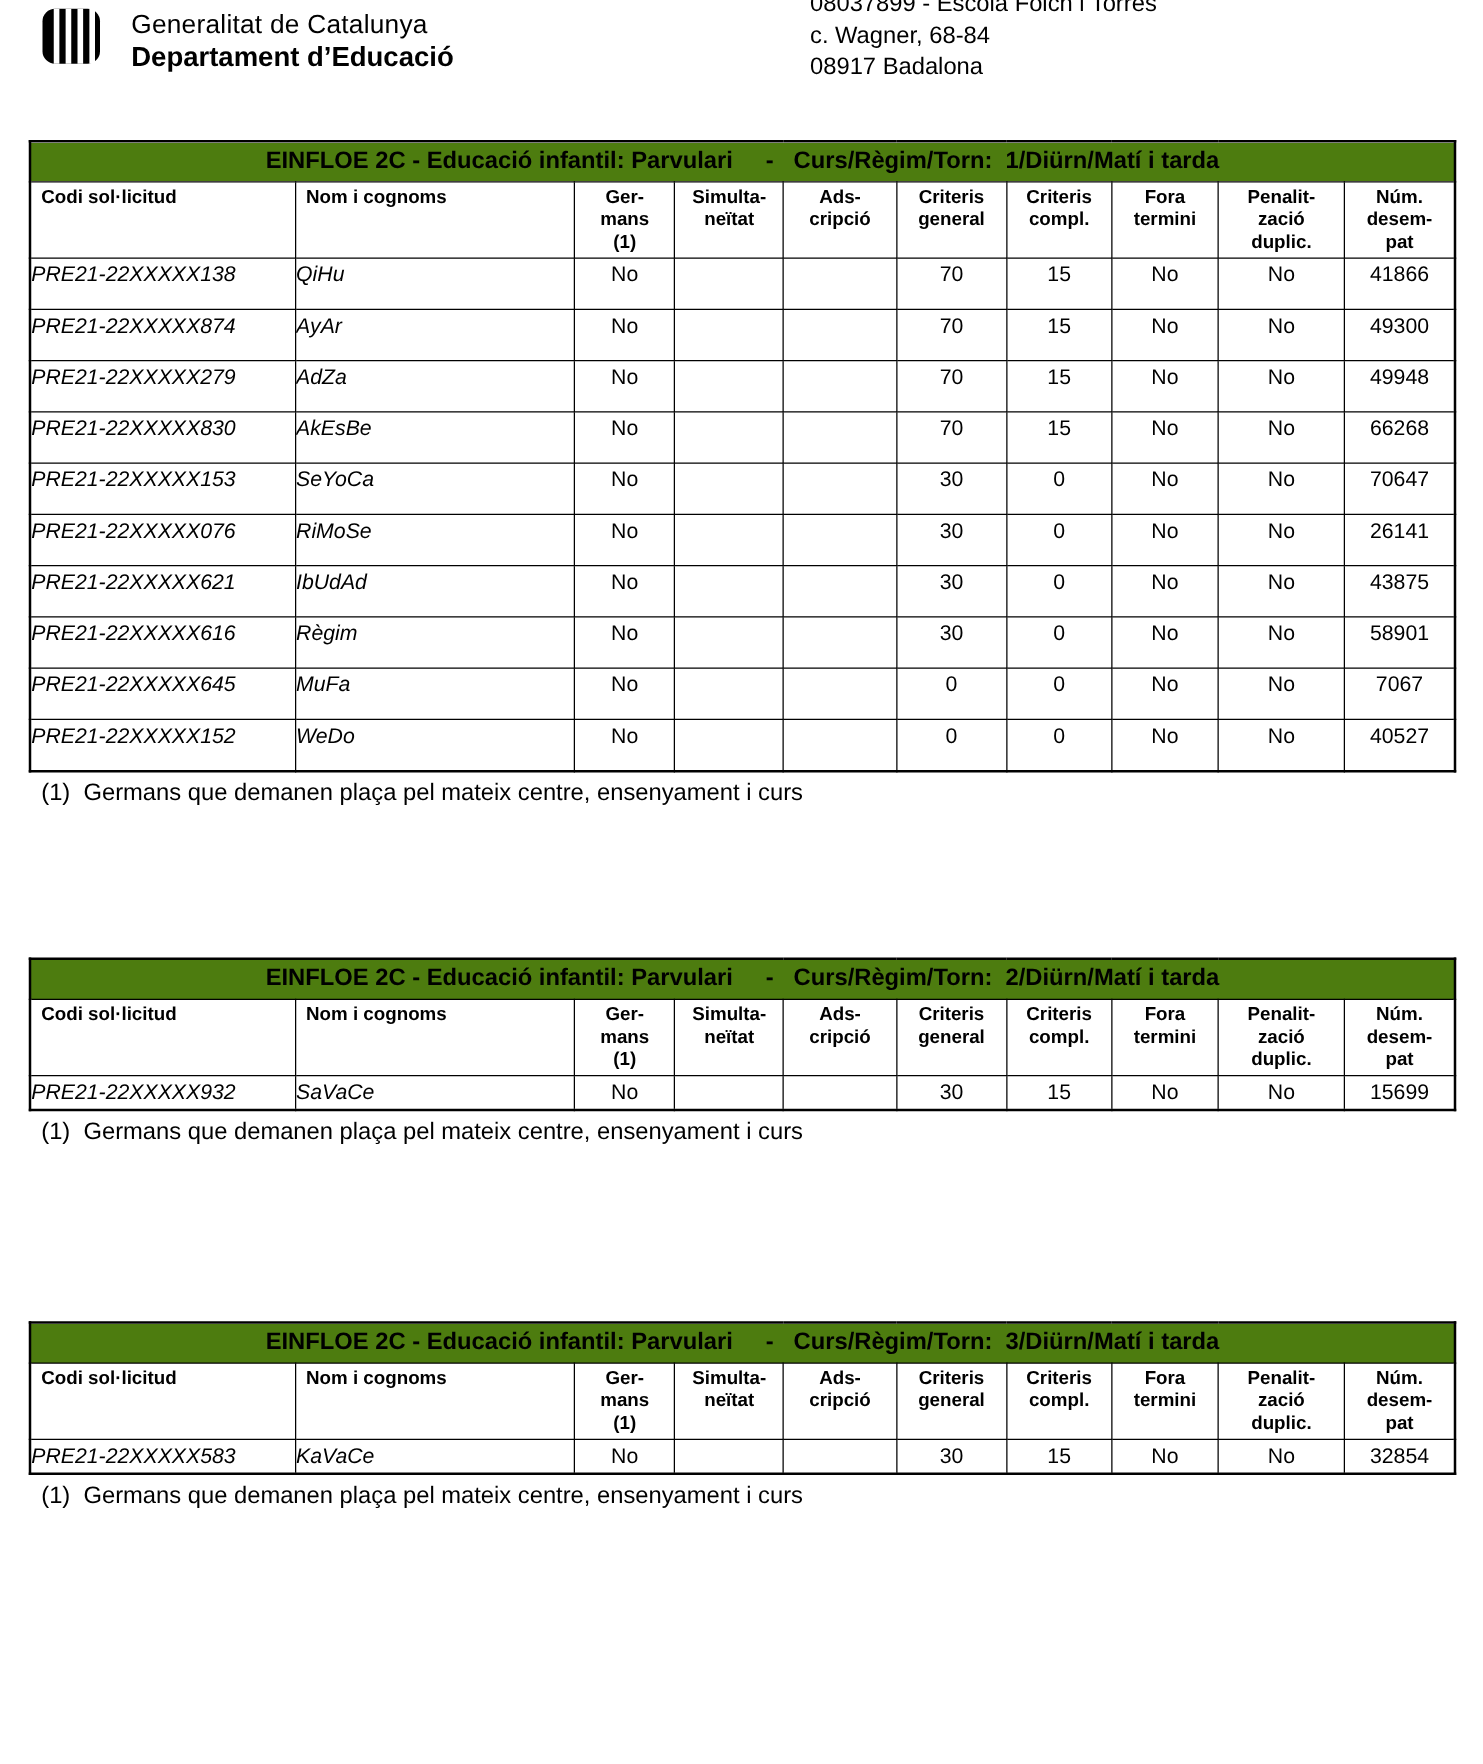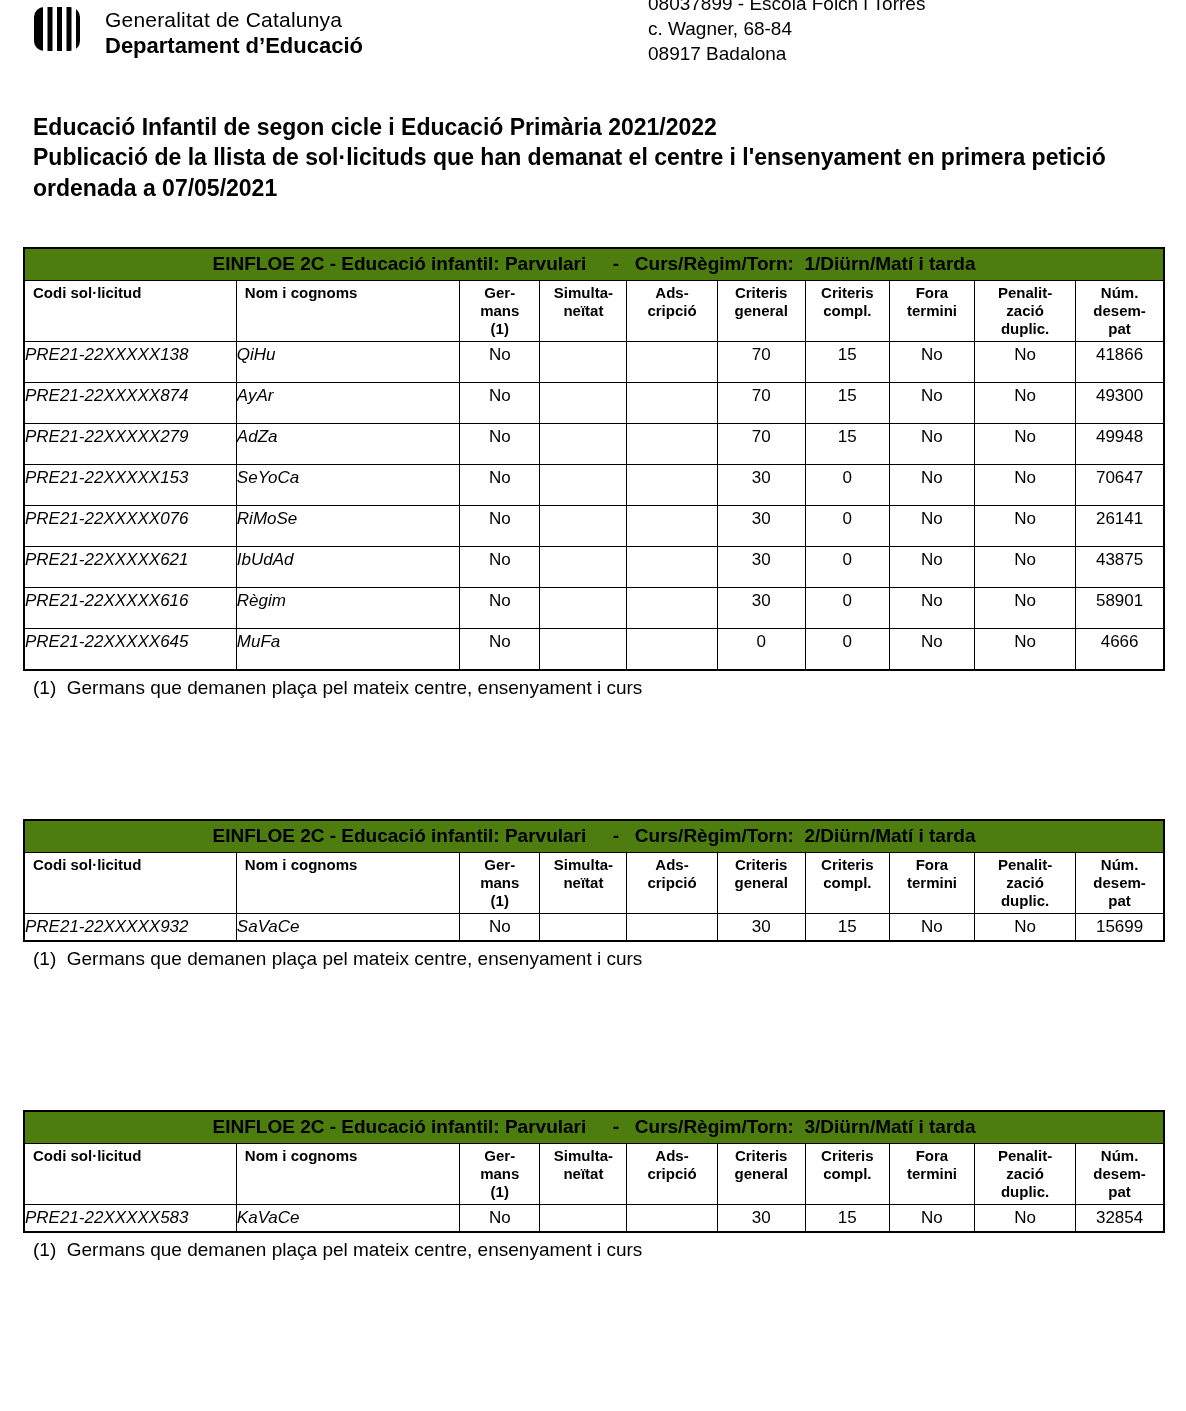--- a/index.html
+++ b/index.html
@@ -54,24 +54,20 @@
         <div class="dept-name">Departament d’Educació</div>
       </div>
     </div>
     <div class="school-info">
       <div>08037899 - Escola Folch i Torres</div>
       <div>c. Wagner, 68-84</div>
       <div>08917 Badalona</div>
     </div>
   </div>
 
-  <div class="doc-title">
-    <div>Educació Infantil de segon cicle i Educació Primària 2021/2022</div>
-    <div>Publicació de la llista de sol·licituds que han demanat el centre i l'ensenyament en primera petició ordenada a 07/05/2021</div>
-  </div>
 
   <section class="table-block tb1">
     <table>
       <colgroup>
         <col style="width:212px">
           <col style="width:223px">
           <col style="width:80px">
           <col style="width:87px">
           <col style="width:90px">
           <col style="width:88px">
@@ -139,20 +135,32 @@
             <td>No</td>
             <td></td>
             <td></td>
             <td>70</td>
             <td>15</td>
             <td>No</td>
             <td>No</td>
             <td>49948</td>
           </tr>
           <tr>
+            <td>PRE21-22XXXXX830</td>
+            <td>AkEsBe</td>
+            <td>No</td>
+            <td></td>
+            <td></td>
+            <td>70</td>
+            <td>15</td>
+            <td>No</td>
+            <td>No</td>
+            <td>66268</td>
+          </tr>
+          <tr>
             <td>PRE21-22XXXXX153</td>
             <td>SeYoCa</td>
             <td>No</td>
             <td></td>
             <td></td>
             <td>30</td>
             <td>0</td>
             <td>No</td>
             <td>No</td>
             <td>70647</td>
@@ -196,21 +204,33 @@
           <tr>
             <td>PRE21-22XXXXX645</td>
             <td>MuFa</td>
             <td>No</td>
             <td></td>
             <td></td>
             <td>0</td>
             <td>0</td>
             <td>No</td>
             <td>No</td>
-            <td>4666</td>
+            <td>7067</td>
+          </tr>
+          <tr>
+            <td>PRE21-22XXXXX152</td>
+            <td>WeDo</td>
+            <td>No</td>
+            <td></td>
+            <td></td>
+            <td>0</td>
+            <td>0</td>
+            <td>No</td>
+            <td>No</td>
+            <td>40527</td>
           </tr>
         </tbody>
     </table>
     <div class="footnote">(1)  Germans que demanen plaça pel mateix centre, ensenyament i curs</div>
   </section>
 
   <section class="table-block tb2">
     <table>
       <colgroup>
         <col style="width:212px">

